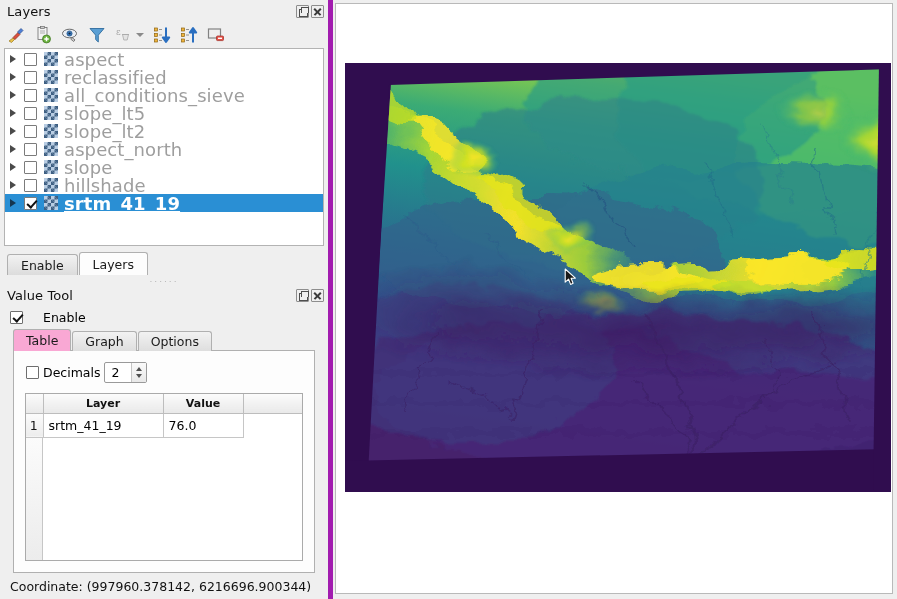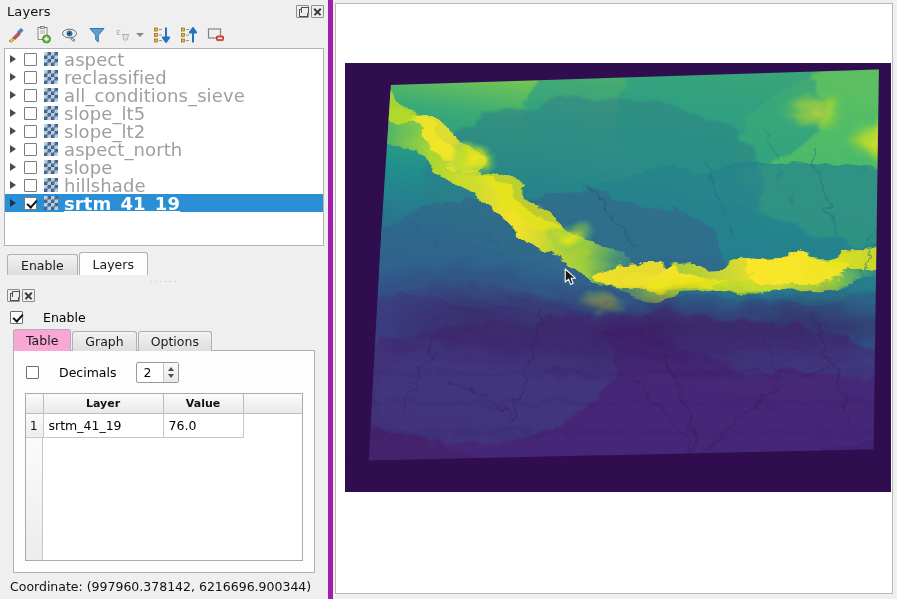--- a/index.html
+++ b/index.html
@@ -285,21 +285,21 @@
     padding: 9px 0 0 0;
     position: relative;
     margin-top: -1px;
   }
   #decimals-row {
     height: 24px;
     flex: 0 0 24px;
     display: flex;
     align-items: center;
     padding-left: 12px;
-    gap: 20px;
+    gap: 4px;
   }
   #decimals-row .lbl { font-size: 12.5px; }
   .spin {
     width: 43px; height: 21px;
     border: 1px solid #9a9a9a;
     background: #fff;
     display: flex;
     align-items: center;
     border-radius: 2px;
     position: relative;
@@ -583,20 +583,21 @@
       <div class="dtab">Enable</div>
       <div class="dtab active">Layers</div>
     </div>
 
     <div id="splitter-dots">
         <span>......</span>
       </div>
 
     <div id="value-tool">
       <div class="panel-title">
+        <span class="title-text">Value Tool</span>
         <span class="panel-btns">
           <span class="pbtn float"></span>
           <span class="pbtn close"></span>
         </span>
       </div>
 
       <div id="enable-row">
         <span class="vcheck on"></span>
         <span class="lbl">Enable</span>
       </div>

